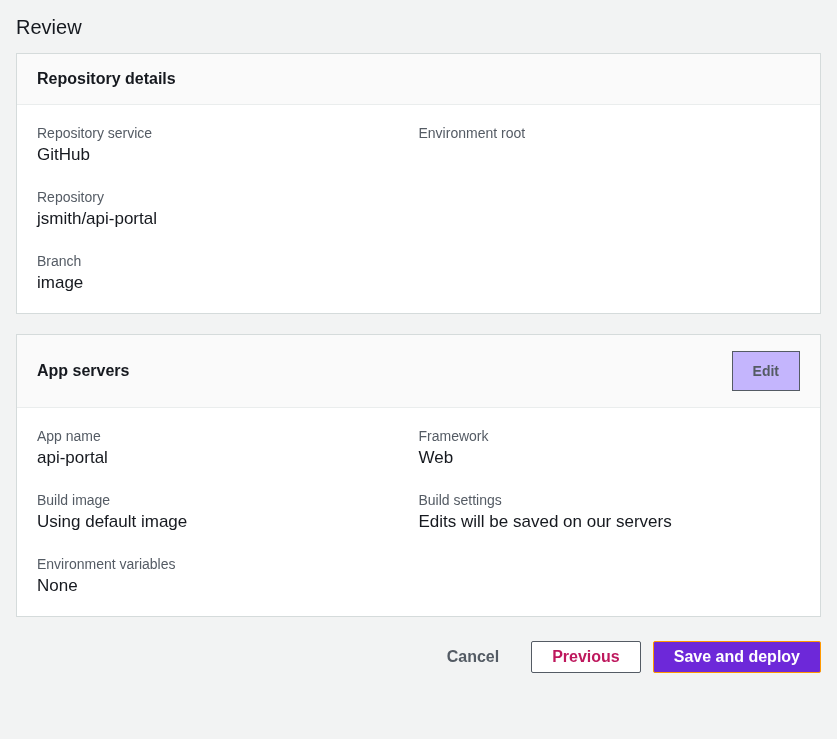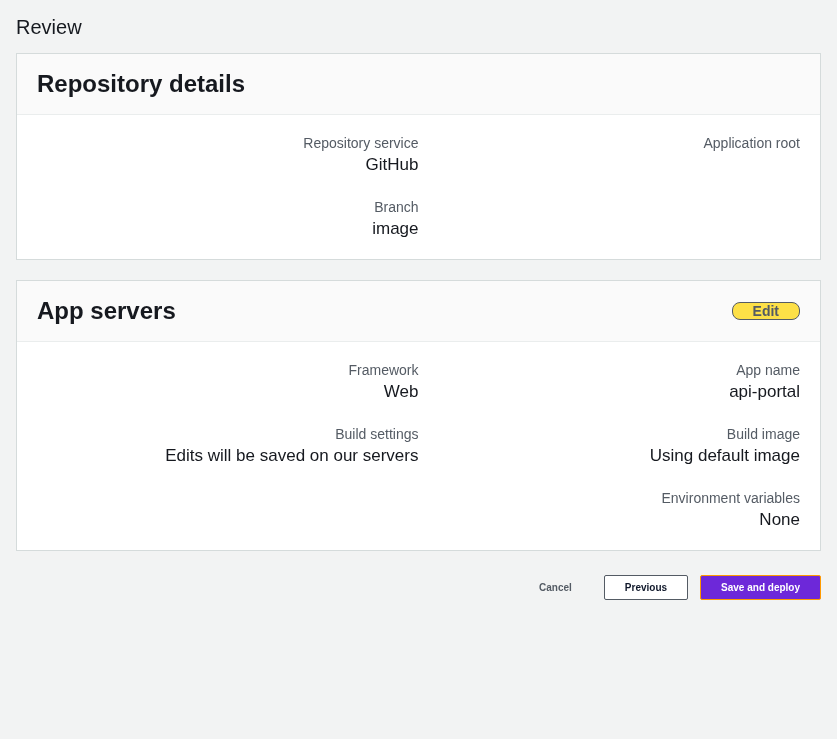--- a/index.html
+++ b/index.html
@@ -27,61 +27,60 @@
     }
     .panel-header {
       background: #fafafa;
       border-bottom: 1px solid #eaeded;
       padding: 16px 20px;
       display: flex;
       justify-content: space-between;
       align-items: center;
     }
     .panel-header h2 {
-      font-size: 24px;
+      font-size: 16px;
       font-weight: 700;
       color: #16191f;
     }
     .panel-body {
       padding: 20px;
       display: flex;
     }
     .col {
       flex: 1;
     }
     .field {
       margin-bottom: 24px;
-      text-align: right;
     }
     .field:last-child {
       margin-bottom: 0;
     }
     .field-label {
       font-size: 14px;
       color: #545b64;
       margin-bottom: 4px;
     }
     .field-value {
       font-size: 17px;
       color: #16191f;
     }
     .btn {
-      font-size: 10px;
+      font-size: 16px;
       font-weight: 700;
       padding: 6px 20px;
       border-radius: 2px;
       cursor: pointer;
       border: 1px solid transparent;
       background: transparent;
       font-family: inherit;
     }
     .btn-normal {
       background: #ffffff;
       border: 1px solid #545b64;
-      color: #0f172a;
+      color: #be185d;
     }
     .btn-primary {
       background: #6d28d9;
       border: 1px solid #ff9900;
       color: #ffffff;
     }
     .btn-link {
       background: transparent;
       border: none;
       color: #545b64;
@@ -90,87 +89,91 @@
     .footer-actions {
       display: flex;
       justify-content: flex-end;
       align-items: center;
       gap: 12px;
       padding: 4px 0;
     }
     .edit-btn {
       font-size: 14px;
       font-weight: 700;
-      padding: 0 20px;
-      background: #fde047;
+      padding: 11px 20px;
+      background: #c4b5fd;
       border: 1px solid #545b64;
       color: #545b64;
-      border-radius: 8px;
+      border-radius: 0;
       cursor: pointer;
     }
   </style>
 </head>
 <body>
 
 <h1 class="page-title">Review</h1>
 
 <div class="panel">
   <div class="panel-header">
     <h2>Repository details</h2>
   </div>
   <div class="panel-body">
     <div class="col">
       <div class="field">
         <div class="field-label">Repository service</div>
         <div class="field-value">GitHub</div>
       </div>
       <div class="field">
+        <div class="field-label">Repository</div>
+        <div class="field-value">jsmith/api-portal</div>
+      </div>
+      <div class="field">
         <div class="field-label">Branch</div>
         <div class="field-value">image</div>
       </div>
     </div>
     <div class="col">
       <div class="field">
-        <div class="field-label">Application root</div>
+        <div class="field-label">Environment root</div>
         <div class="field-value"></div>
       </div>
     </div>
   </div>
 </div>
 
 <div class="panel">
   <div class="panel-header">
     <h2>App servers</h2>
     <button class="edit-btn">Edit</button>
   </div>
   <div class="panel-body">
     <div class="col">
       <div class="field">
-        <div class="field-label">Framework</div>
-        <div class="field-value">Web</div>
-      </div>
-      <div class="field">
-        <div class="field-label">Build settings</div>
-        <div class="field-value">Edits will be saved on our servers</div>
-      </div>
-    </div>
-    <div class="col">
-      <div class="field">
         <div class="field-label">App name</div>
         <div class="field-value">api-portal</div>
       </div>
       <div class="field">
         <div class="field-label">Build image</div>
         <div class="field-value">Using default image</div>
       </div>
       <div class="field">
         <div class="field-label">Environment variables</div>
         <div class="field-value">None</div>
       </div>
     </div>
+    <div class="col">
+      <div class="field">
+        <div class="field-label">Framework</div>
+        <div class="field-value">Web</div>
+      </div>
+      <div class="field">
+        <div class="field-label">Build settings</div>
+        <div class="field-value">Edits will be saved on our servers</div>
+      </div>
+    </div>
   </div>
 </div>
 
 <div class="footer-actions">
   <button class="btn btn-link">Cancel</button>
   <button class="btn btn-normal">Previous</button>
   <button class="btn btn-primary">Save and deploy</button>
 </div>
 
 </body></html>

